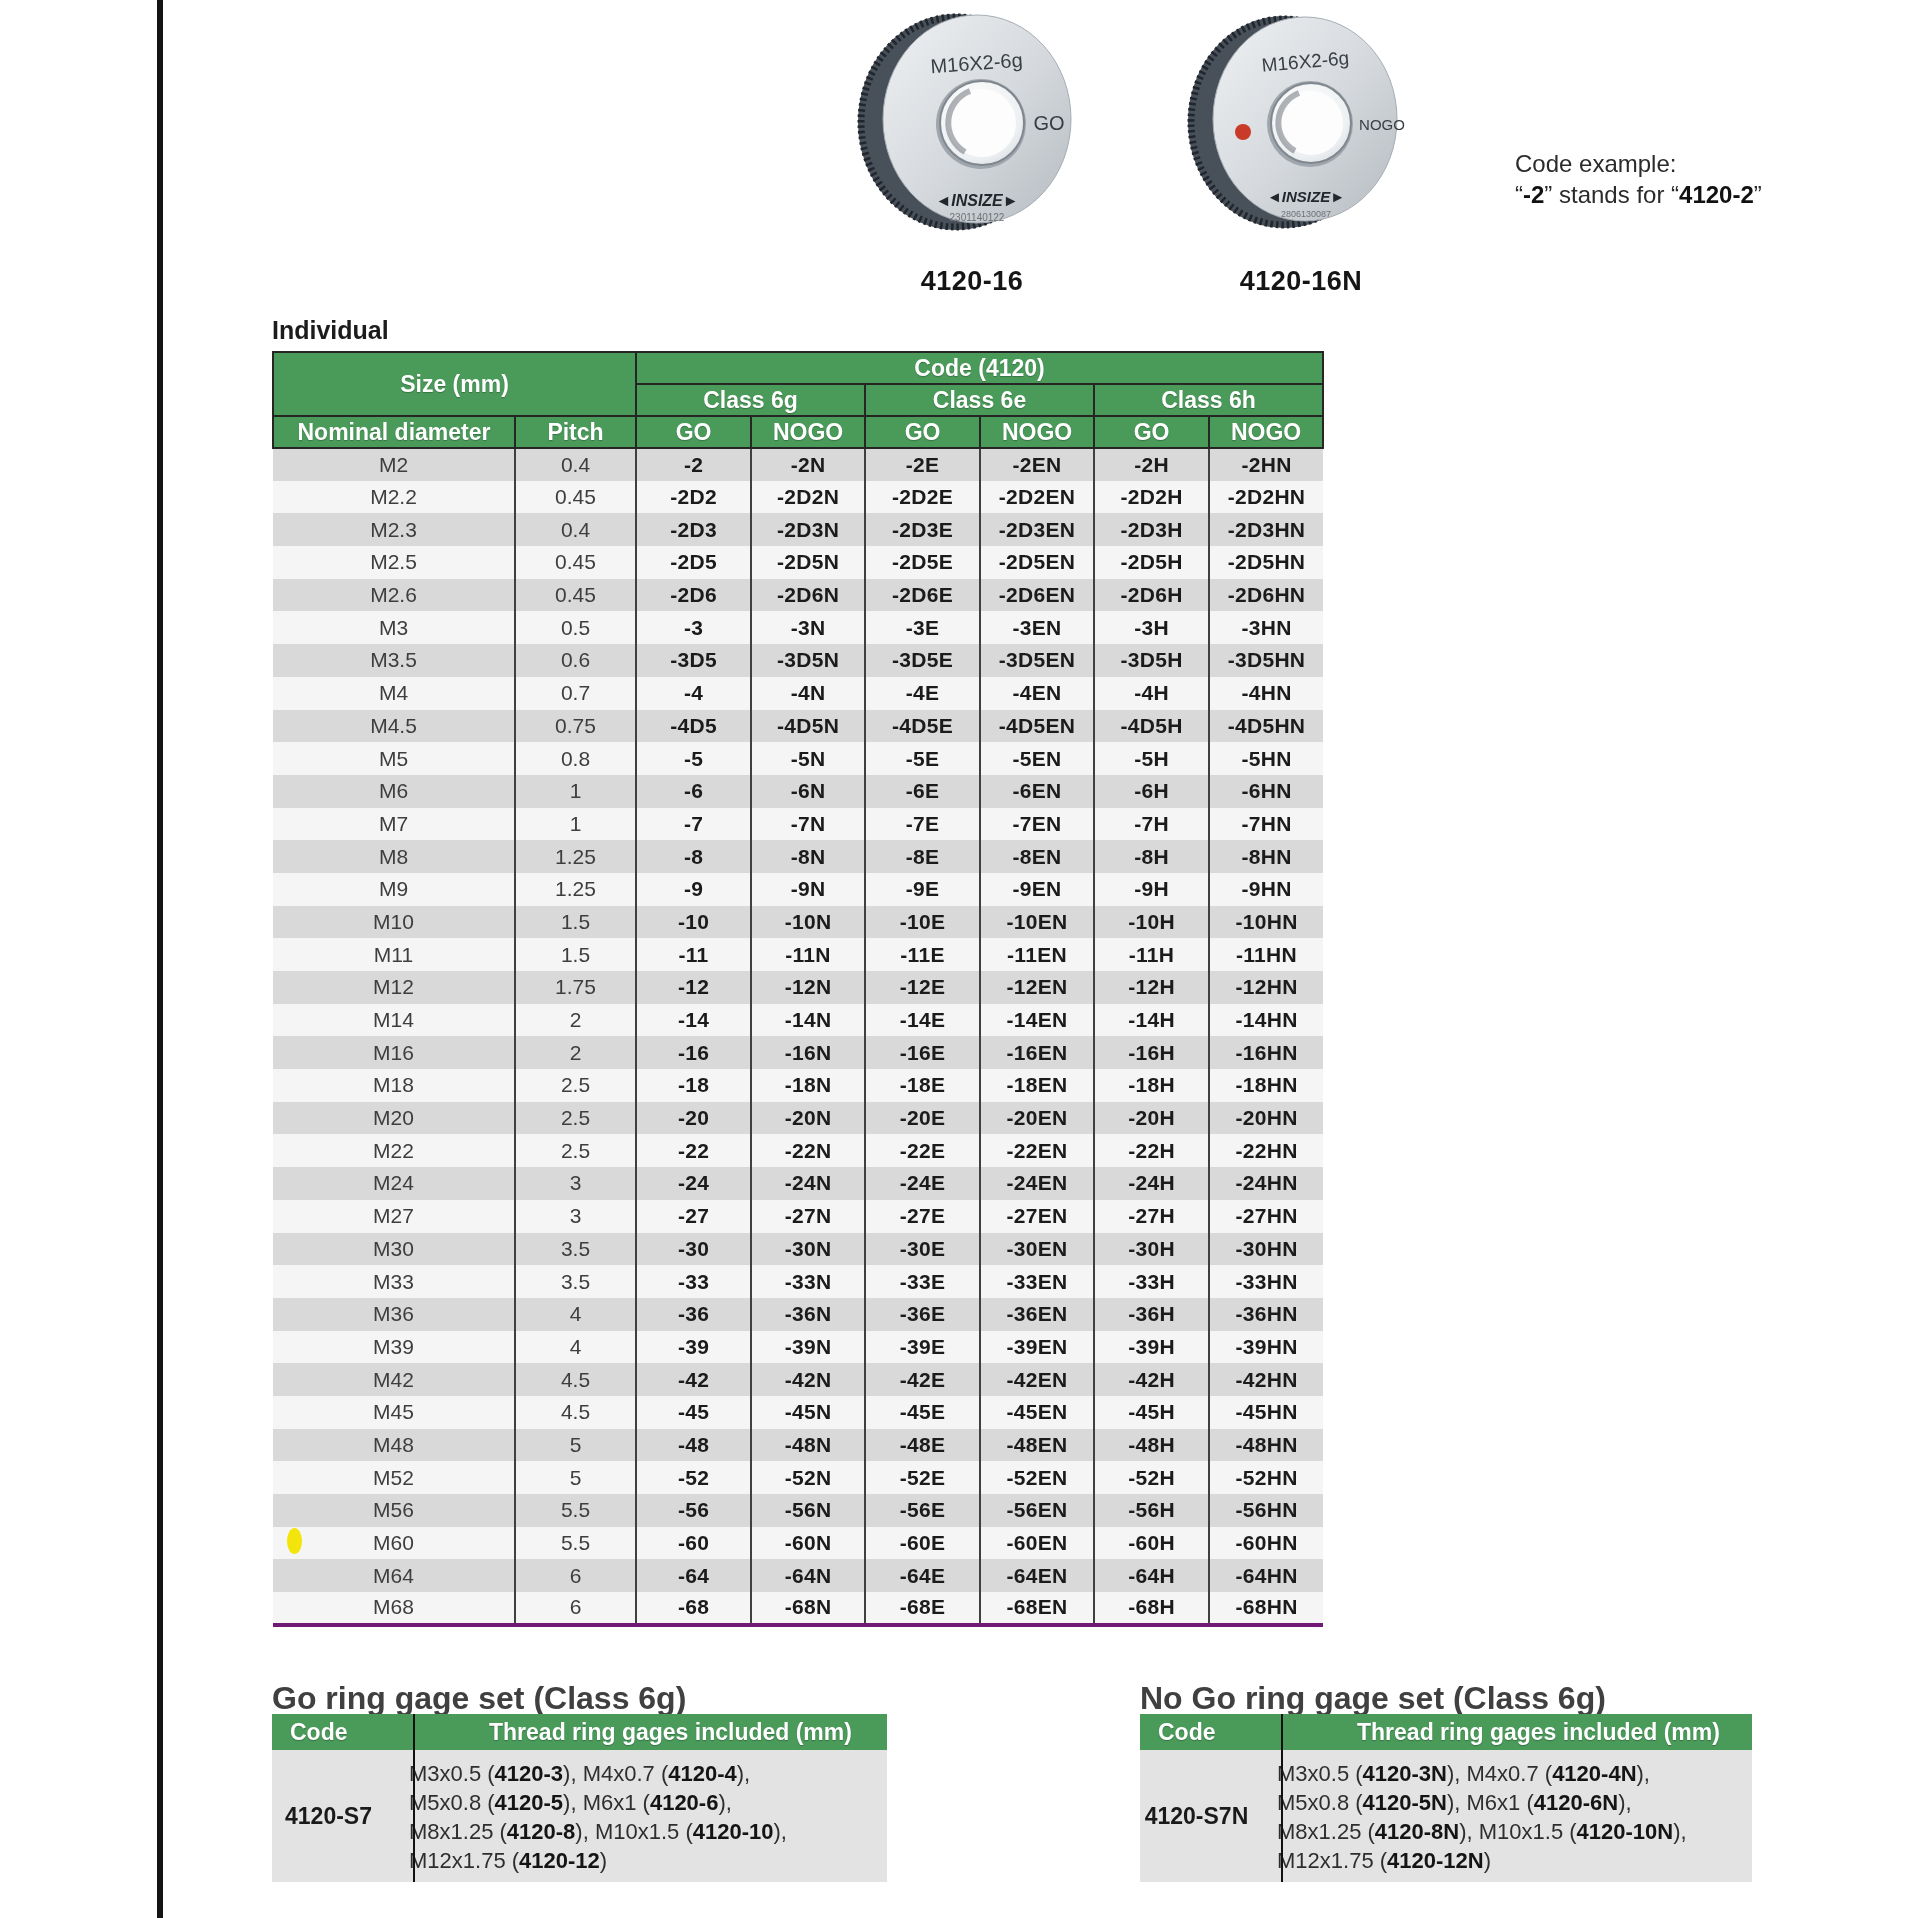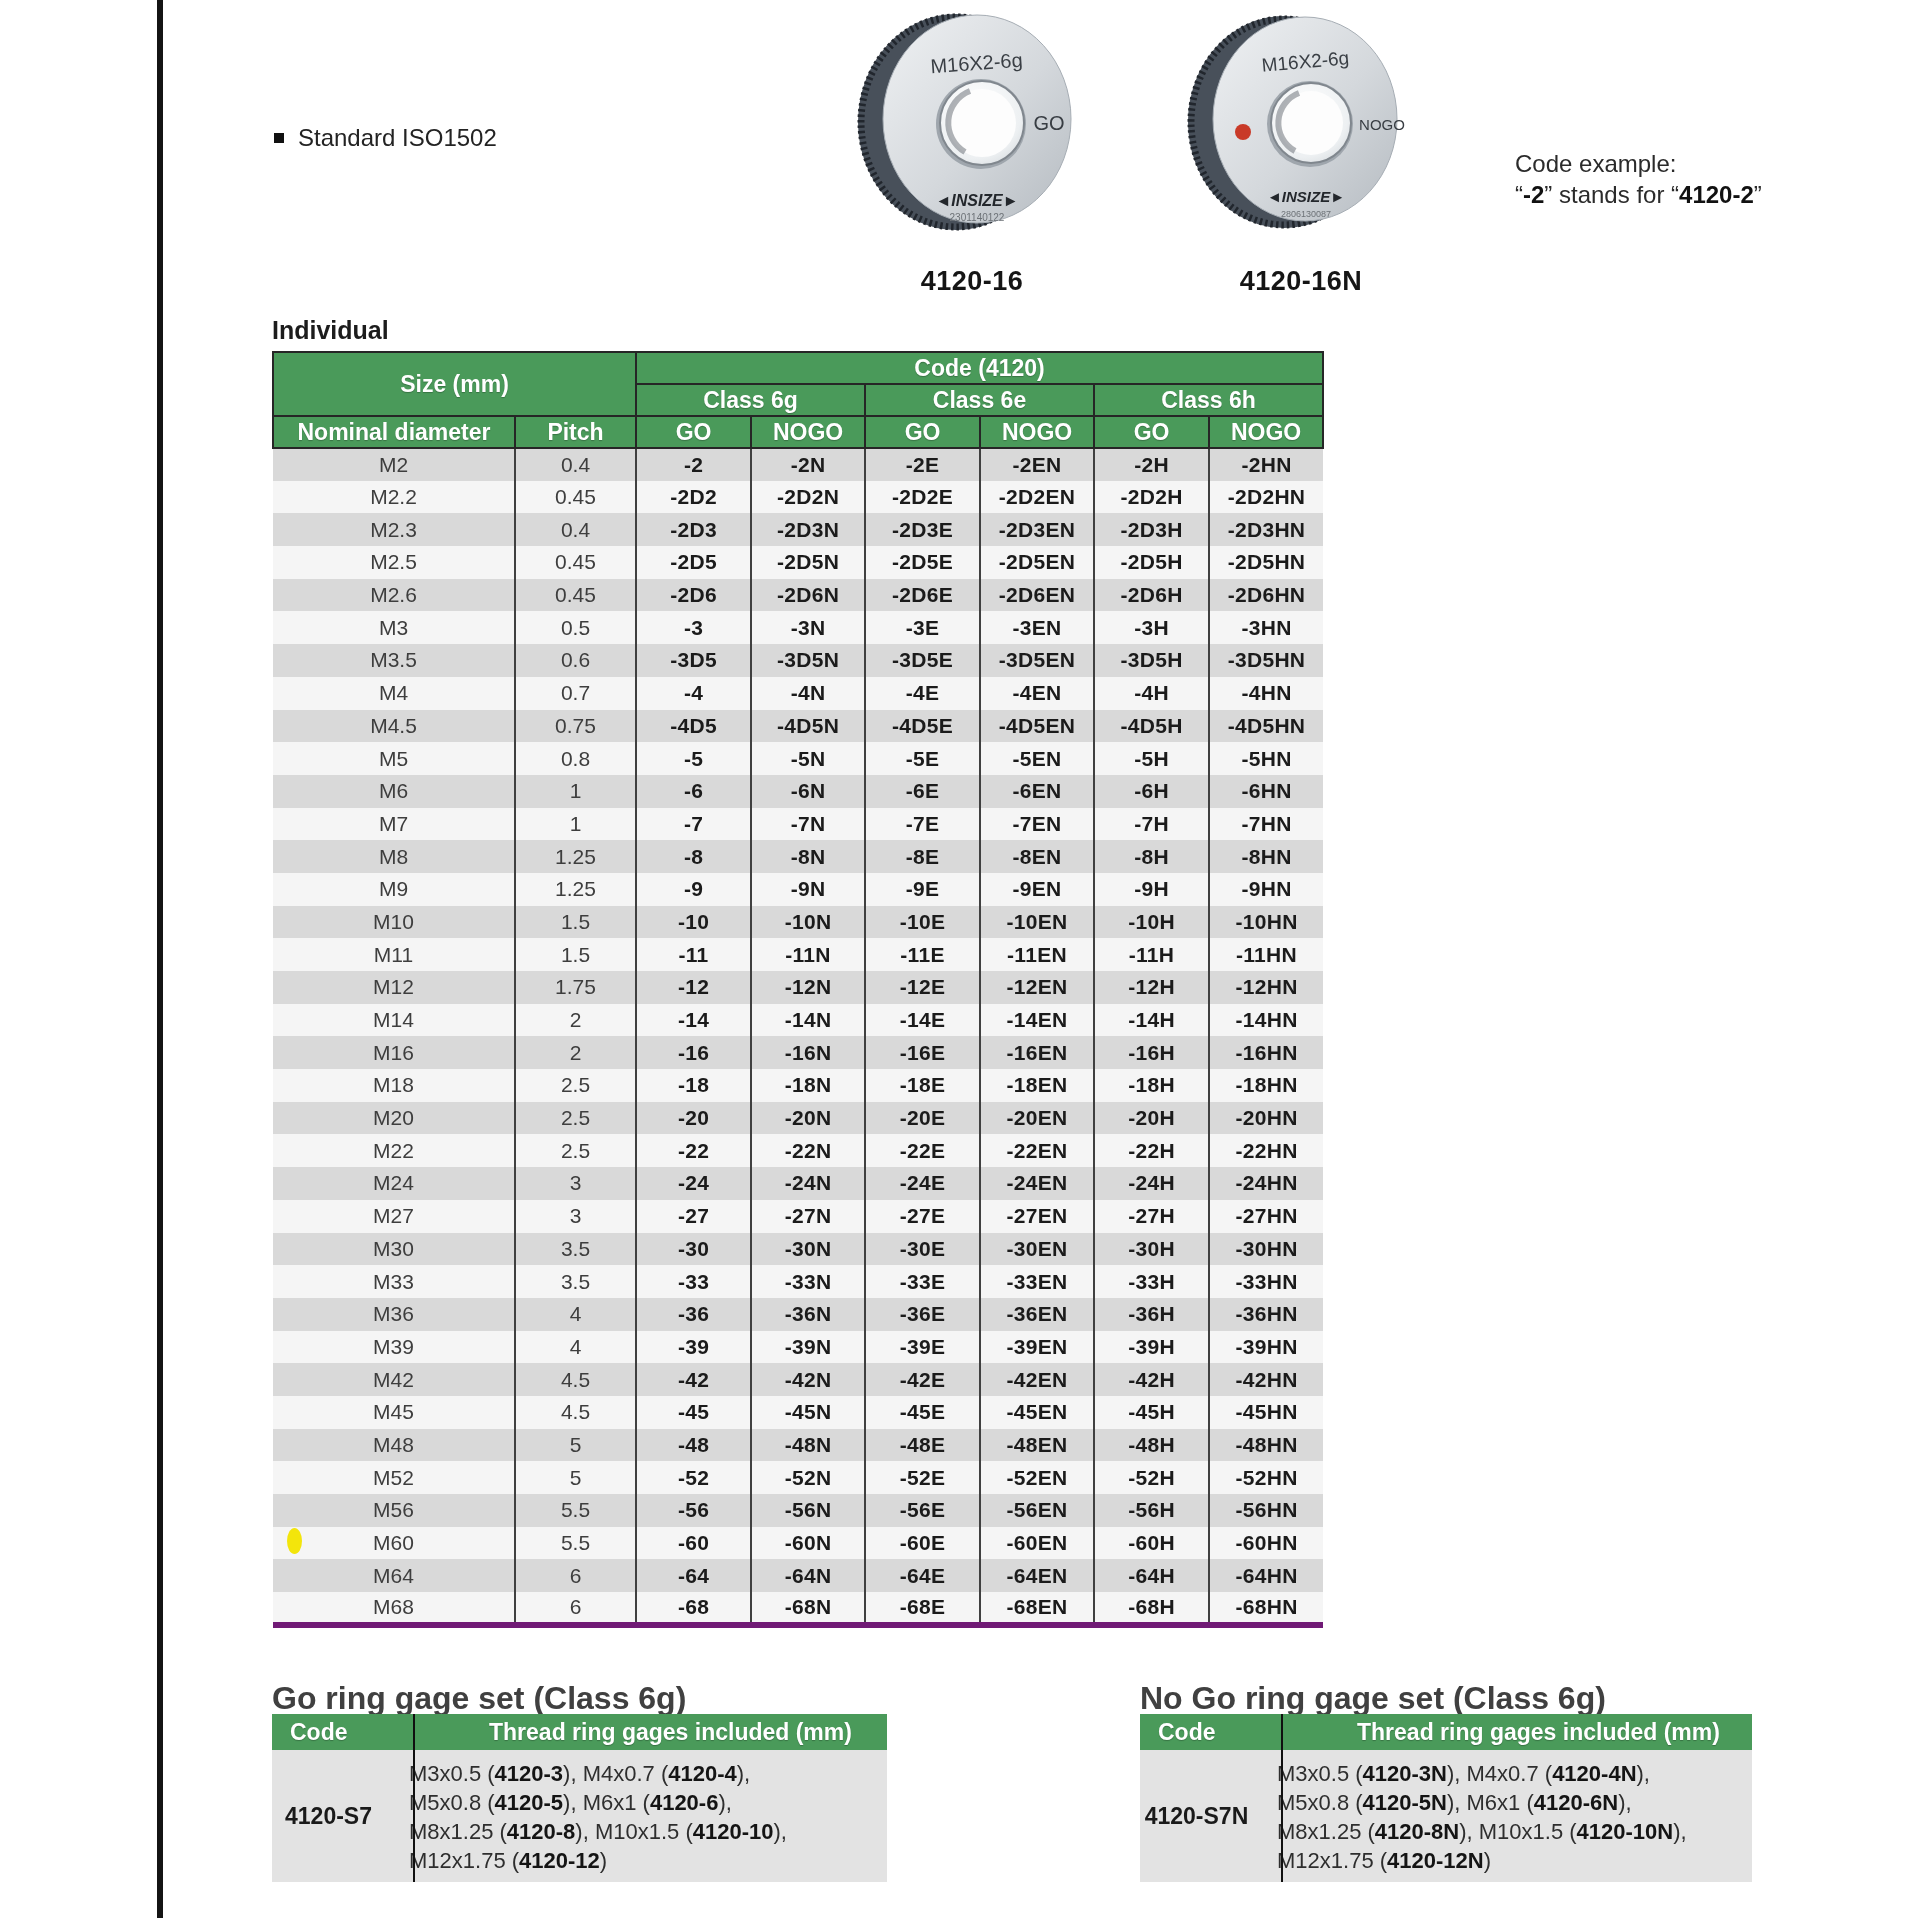--- a/index.html
+++ b/index.html
@@ -32,21 +32,21 @@
   
   .main-table-wrap{left:272px;top:351px;}
   table.mt{border-collapse:collapse;table-layout:fixed;width:1050px;}
   table.mt thead th{background:var(--green);color:#fff;font-size:23px;font-weight:bold;
     border:2px solid #262626;height:32px;padding:0;text-align:center;vertical-align:middle;
     text-shadow:0 1px 1px rgba(0,0,0,.25);}
   table.mt tbody td{height:32.7px;text-align:center;font-size:21px;padding:0;vertical-align:middle;overflow:hidden;}
   table.mt tbody td + td{border-left:2px solid #404040;}
   table.mt tbody tr:nth-child(odd){background:var(--row-gray);}
   table.mt tbody tr:nth-child(even){background:var(--row-light);}
-  table.mt tbody tr:last-child td{border-bottom:6px solid #701a75;}
+  table.mt tbody tr:last-child td{border-bottom:4px solid #701a75;}
   table.mt td.code{font-weight:bold;color:#1b1b1b;letter-spacing:.3px;}
   table.mt td.plain{color:#3e3e3e;}
 
   
   .hl-dot{left:287px;top:1528px;width:15px;height:26px;border-radius:50%;background:var(--yellow);}
 
   
   .set-title{font-size:32px;font-weight:bold;color:#404040;white-space:nowrap;}
   .set-table{overflow:hidden;}
   .set-header{height:36px;background:var(--green);display:flex;color:#fff;font-size:23px;font-weight:bold;
@@ -61,24 +61,20 @@
   .set-divider{position:absolute;left:141px;top:0;width:2px;height:168px;background:#101010;}
 
   svg text{font-family:"Liberation Sans", sans-serif;}
 </style>
 </head>
 <body>
 
 <div class="abs page-rule"></div>
 
 <div class="abs bullets">
-  <div class="bullet-item">
-    <span class="sq"></span>
-    <span>Standard ISO1502</span>
-  </div>
 </div>
 
 <svg class="abs" style="left:856px;top:8px;" width="232" height="228" viewBox="0 0 232 228">
   <defs>
     <linearGradient id="faceL" x1="0" y1="0" x2="1" y2="1">
       <stop offset="0" stop-color="#eff1f3"></stop>
         <stop offset="0.55" stop-color="#d4d8dc"></stop>
         <stop offset="1" stop-color="#b5bbc1"></stop>
     </linearGradient>
     <radialGradient id="holeL" cx="0.4" cy="0.35" r="0.95">

